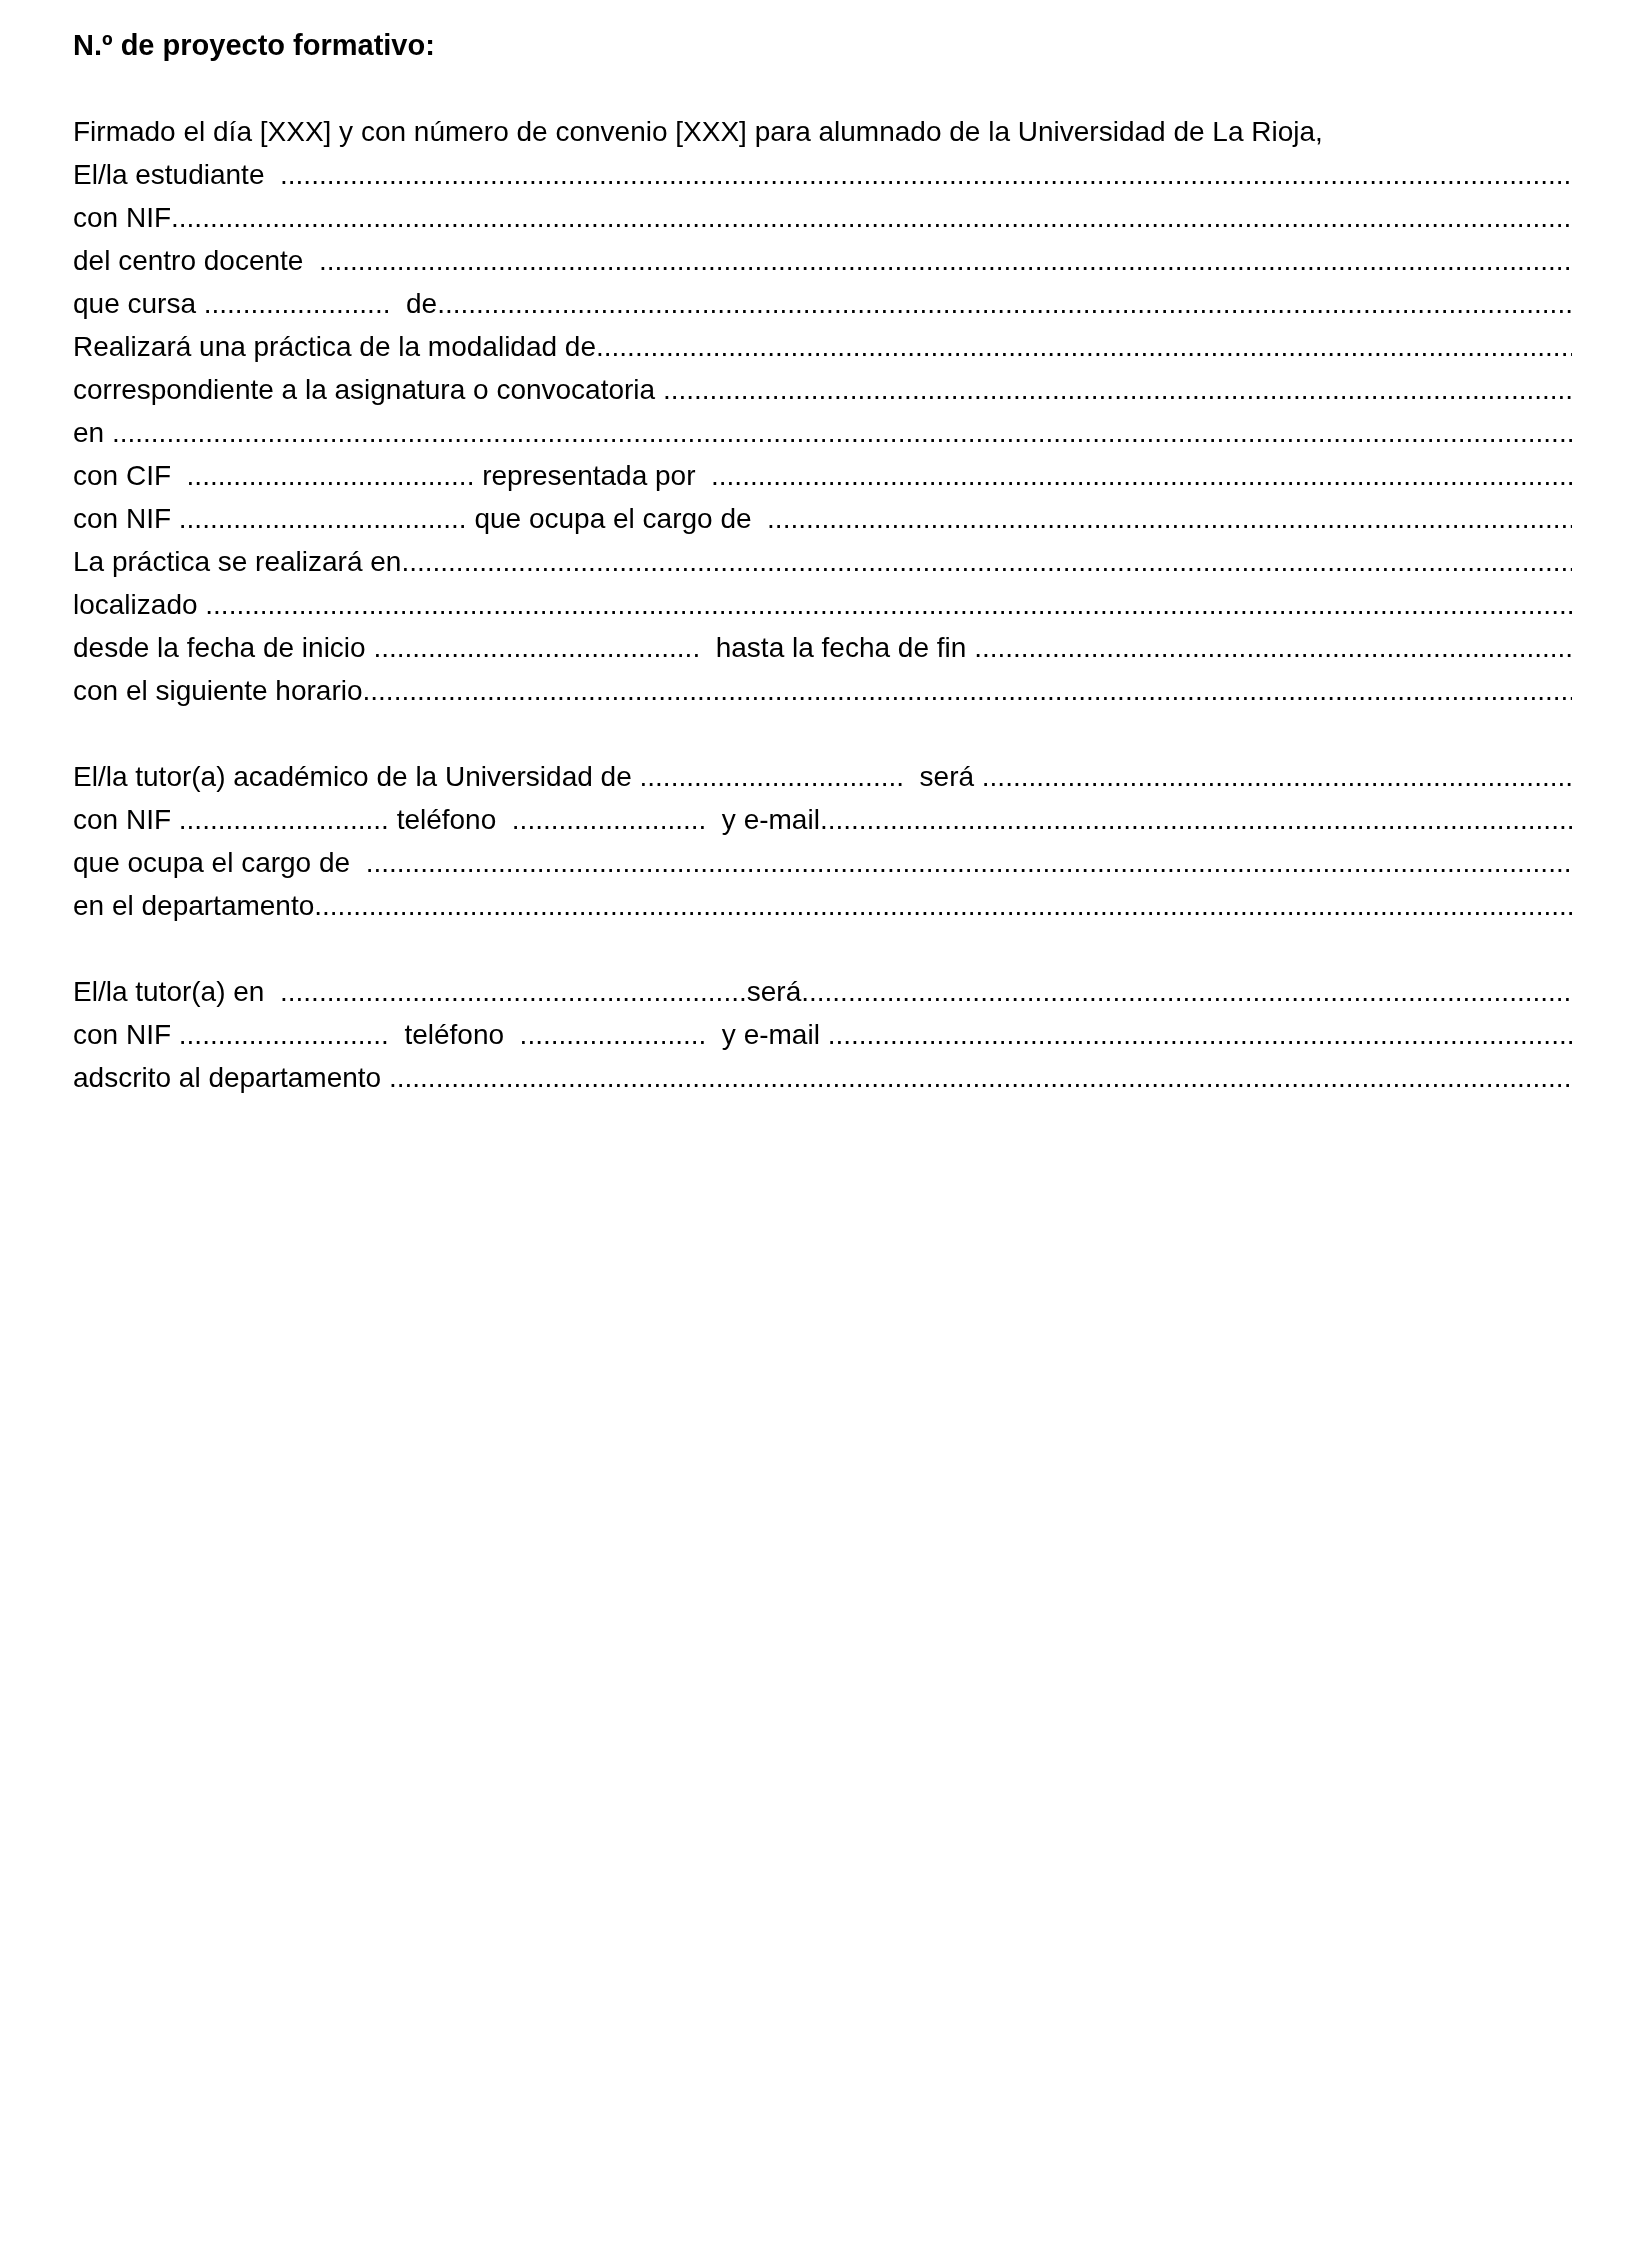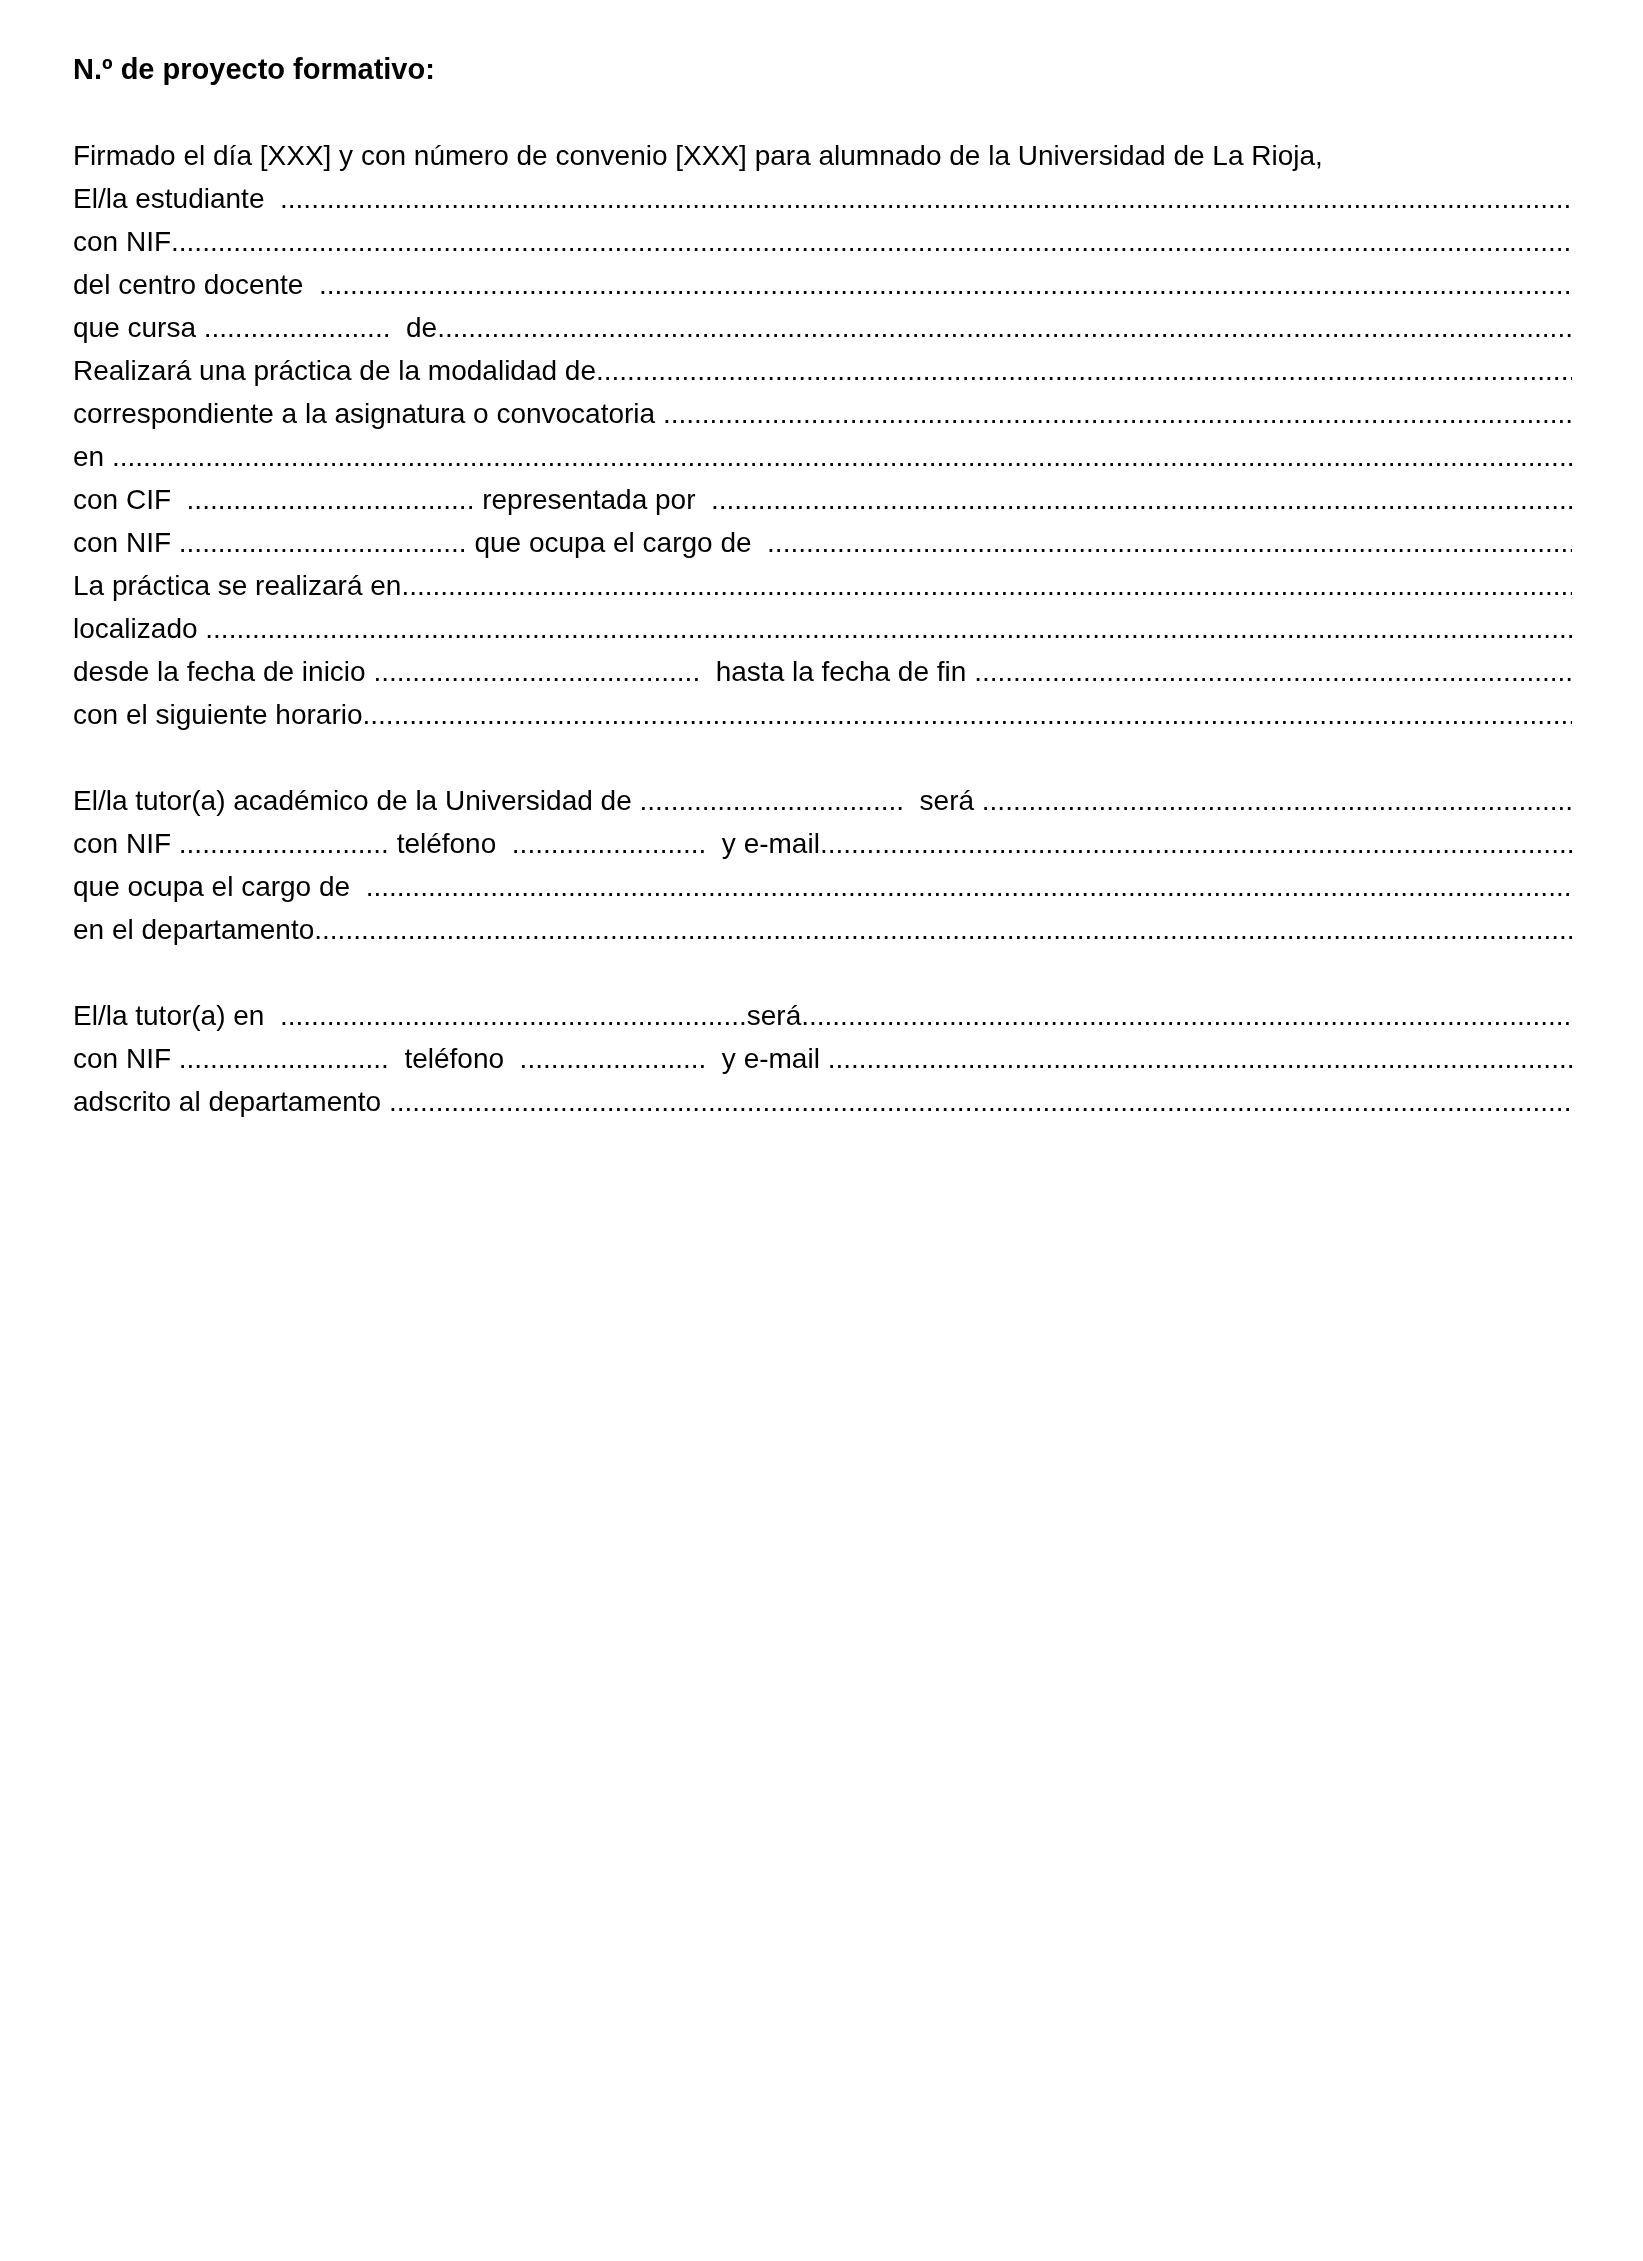--- a/index.html
+++ b/index.html
@@ -10,21 +10,21 @@
     body {
       width: 1643px;
       height: 2261px;
       color: #000000;
       font-family: "Liberation Sans", "DejaVu Sans", sans-serif;
     }
     .page {
       box-sizing: border-box;
       width: 1643px;
       height: 2261px;
-      padding: 48px 71px 0 73px;
+      padding: 24px 71px 0 73px;
       background: #ffffff;
     }
     .heading {
       font-weight: 700;
       font-size: 29px;
       line-height: 43px;
       margin-bottom: 43px;
       white-space: pre;
       overflow: hidden;
     }

